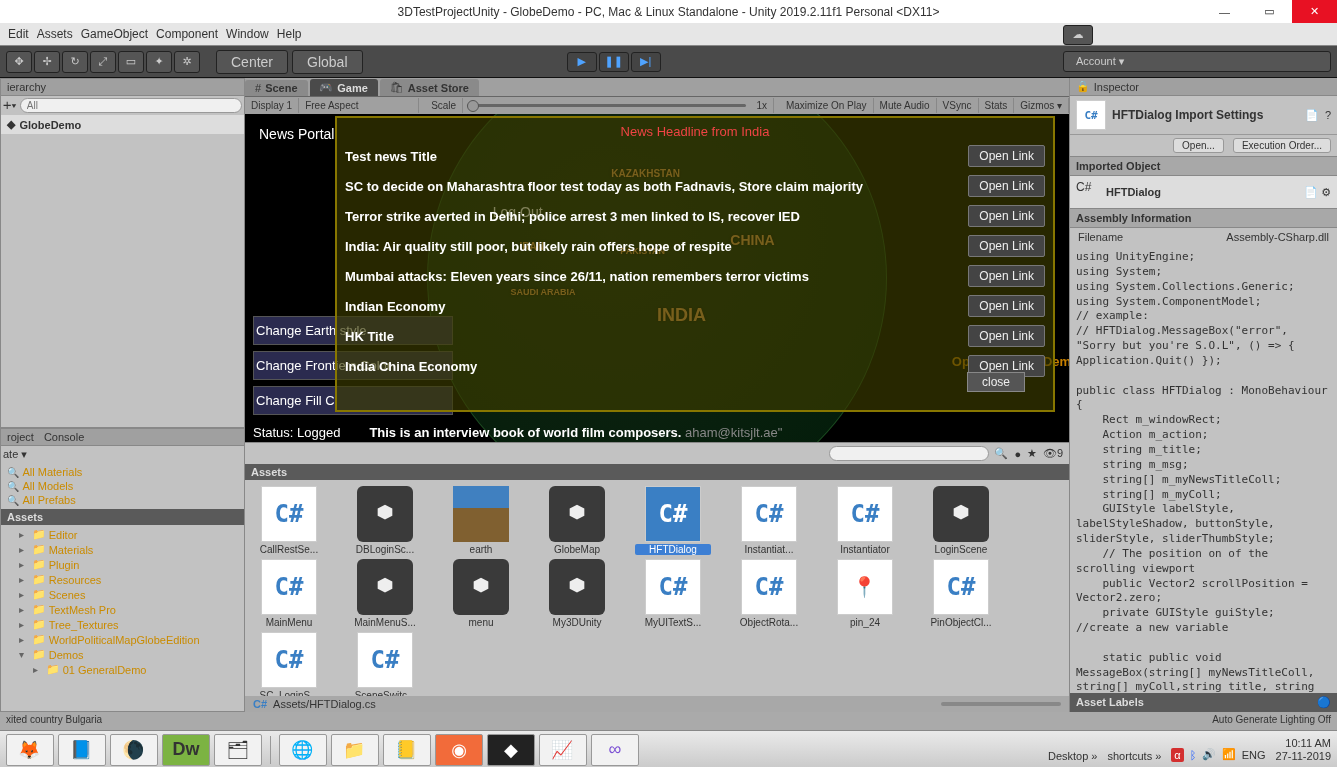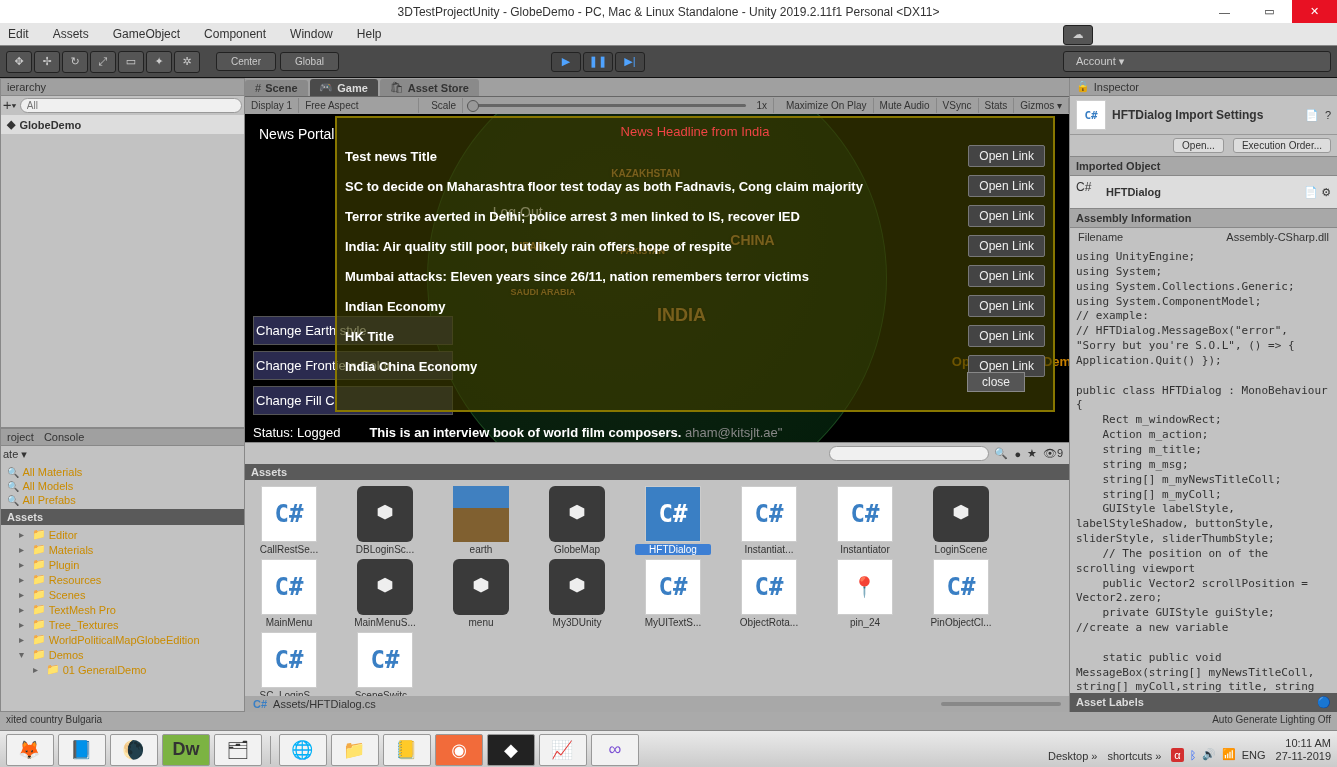--- a/index.html
+++ b/index.html
@@ -6,29 +6,29 @@
 body { background:#c2c2c2; font-size:11px; color:#333; overflow:hidden; width:1337px; height:767px; }
 
 
 .titlebar { height:23px; background:#fff; display:flex; align-items:center; justify-content:center; position:relative; }
 .titlebar .title { font-size:12px; color:#333; }
 .titlebar .winbtns { position:absolute; right:0; top:0; display:flex; }
 .titlebar .winbtns span { width:45px; height:23px; display:flex; align-items:center; justify-content:center; }
 .titlebar .winbtns .close { background:#e81123; color:#fff; }
 
 
-.menubar { height:23px; background:#e6e6e6; display:flex; align-items:center; padding-left:8px; gap:24px; border-bottom:1px solid #888; }
+.menubar { height:23px; background:#e6e6e6; display:flex; align-items:center; padding-left:8px; gap:8px; border-bottom:1px solid #888; }
 .menubar span { font-size:12px; cursor:default; }
 
 
 .toolbar { height:32px; background:#4a4a4a; display:flex; align-items:center; padding:0 6px; gap:6px; border-bottom:1px solid #111; }
 .toolbar .toolbtns { display:flex; gap:2px; }
 .toolbar .toolbtns span { width:26px; height:22px; border:1px solid #222; background:#555; border-radius:3px; display:flex; align-items:center; justify-content:center; color:#ccc; }
 .toolbar .pivot { display:flex; margin-left:10px; }
-.toolbar .pivot span { padding:3px 14px; background:#555; border:1px solid #222; color:#ccc; border-radius:3px; font-size:10px; }
+.toolbar .pivot span { padding:3px 14px; background:#555; border:1px solid #222; color:#ccc; border-radius:3px; font-size:14px; }
 .toolbar .play { margin:0 auto; display:flex; gap:2px; }
 .toolbar .play span { width:30px; height:20px; background:#444; border:1px solid #222; display:flex; align-items:center; justify-content:center; color:#4fa3ff; border-radius:3px; }
 .toolbar .right { display:flex; gap:6px; margin-left:auto; }
 .toolbar .right .dd { padding:3px 12px; background:#555; border:1px solid #222; color:#ccc; border-radius:3px; font-size:11px; }
 .toolbar .cloud { width:30px; height:20px; background:#555; border:1px solid #222; color:#ccc; border-radius:3px; display:flex; align-items:center; justify-content:center; }
 
 
 .main { display:flex; height:634px; }
 .left { width:245px; display:flex; flex-direction:column; }
 .center { flex:1; display:flex; flex-direction:column; }
@@ -309,21 +309,21 @@
       <div class="openbrowser">Open browser Demo</div>
 
       <div class="newsdialog">
         <div class="dlgtitle">News Headline from India</div>
         <div id="newsrows">
             <div class="newsrow">
               <div class="headline">Test news Title</div>
               <div class="openbtn">Open Link</div>
             </div>
             <div class="newsrow">
-              <div class="headline">SC to decide on Maharashtra floor test today as both Fadnavis, Cong claim majority</div>
+              <div class="headline">SC to decide on Maharashtra floor test today as both Fadnavis, Store claim majority</div>
               <div class="openbtn">Open Link</div>
             </div>
             <div class="newsrow">
               <div class="headline">Terror strike averted in Delhi; police arrest 3 men linked to IS, recover IED</div>
               <div class="openbtn">Open Link</div>
             </div>
             <div class="newsrow">
               <div class="headline">India: Air quality still poor, but likely rain offers hope of respite</div>
               <div class="openbtn">Open Link</div>
             </div>

